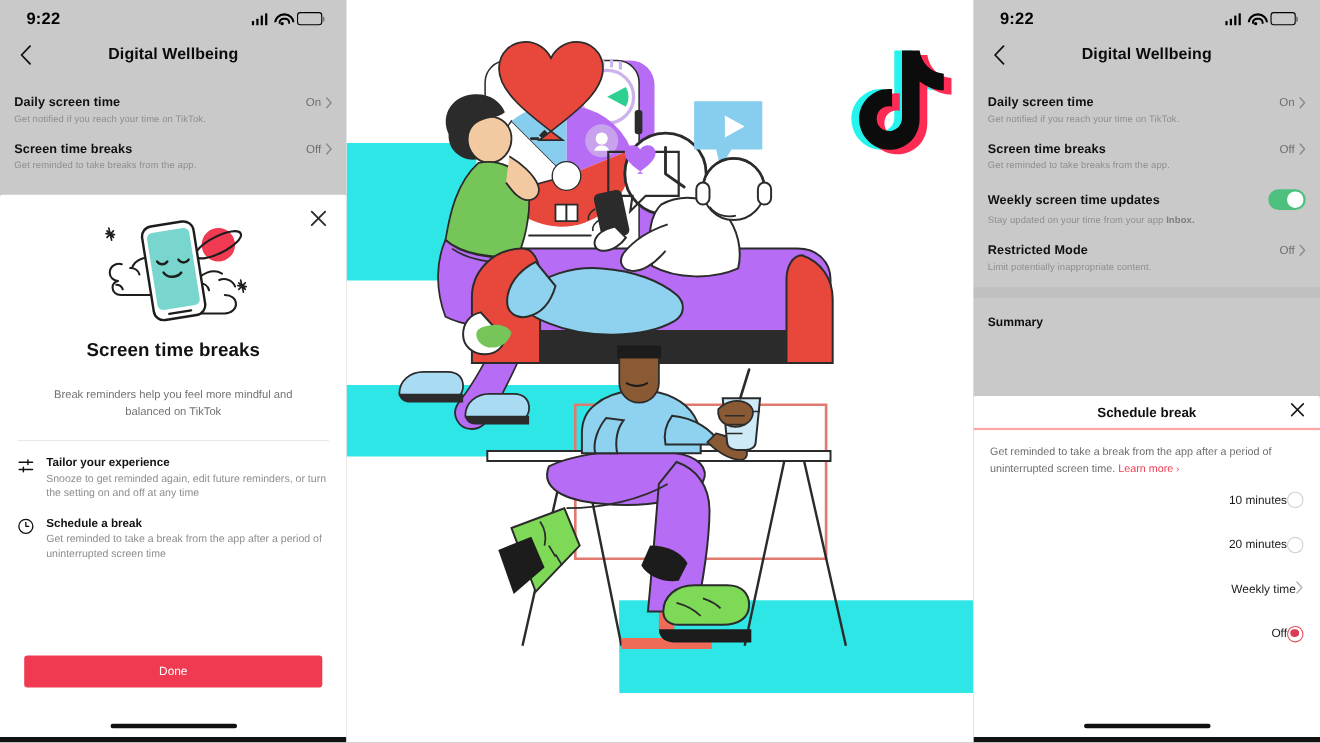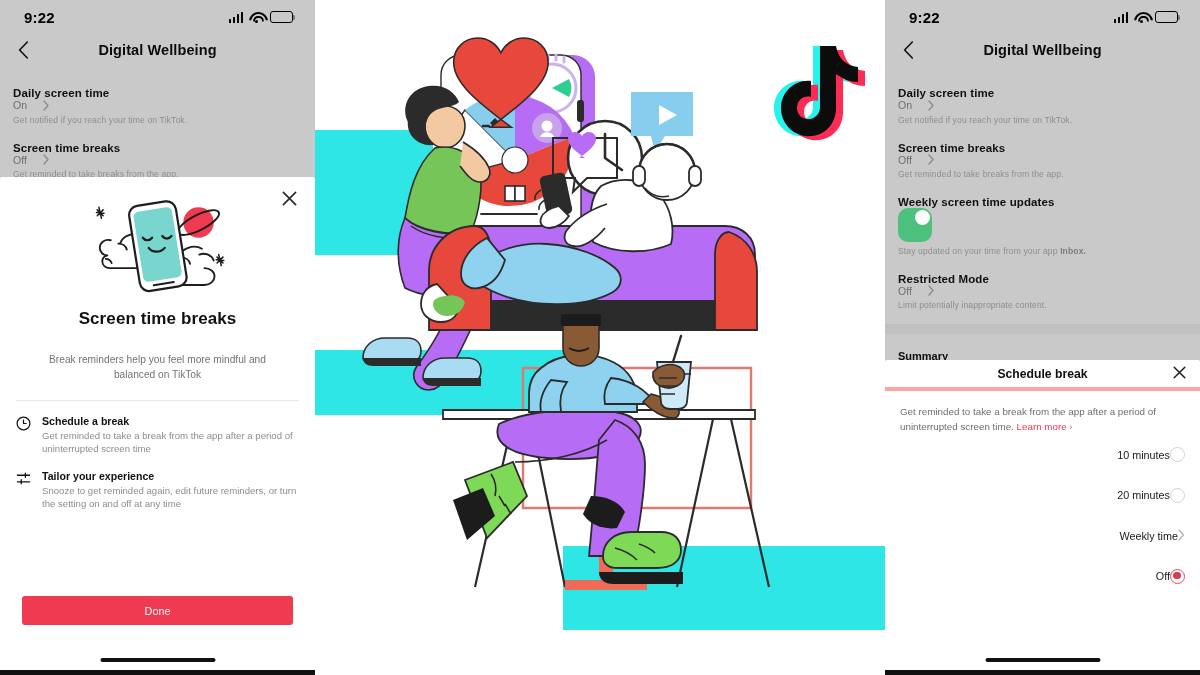--- a/index.html
+++ b/index.html
@@ -96,23 +96,23 @@
     color: #0b0b0b;
     letter-spacing: .1px;
   }
 
   
   .settings-list { position: relative; padding-top: 12px; }
   .srow {
     padding: 9px 13px 8px 13px;
     position: relative;
   }
-  .srow-top { display:flex; align-items:flex-start; justify-content:space-between;flex-direction:column; }
+  .srow-top { display:flex; align-items:center; justify-content:space-between; }
   .srow-title { font-size: 11.5px; font-weight: 600; color:#101010; letter-spacing:.1px;}
-  .srow-right { display:flex; align-items:center; gap:16px; }
+  .srow-right { display:flex; align-items:center; gap:4px; }
   .srow-value { font-size: 10.5px; color:#6f6f6f; }
   .chev { color:#8a8a8a; display:block; }
   .srow-sub { font-size: 8.6px; color:#8e8e8e; margin-top:3.5px; letter-spacing:.1px; }
   .srow-sub b { font-weight: bold; color:#7e7e7e; }
 
   .toggle {
     width: 34px; height: 19px; border-radius: 10px;
     background: #4ec07e; position: relative;
     flex: 0 0 34px;
   }
@@ -199,21 +199,21 @@
     border: none;
     font-family: "Liberation Sans", sans-serif;
   }
 
   
   .sheet.right-sheet { top: 360px; }
   .rs-head {
     position:relative;
     height: 31px;
     display:flex; align-items:center; justify-content:center;
-    border-bottom: 4px solid #fca5a5;
+    border-bottom: 2px solid #fca5a5;
   }
   .rs-title { font-size: 12.2px; font-weight:bold; color:#0f0f0f; }
   .rs-close { position:absolute; right:14px; top:50%; transform:translateY(-50%); }
   .rs-desc {
     padding: 14px 15px 0 15px;
     font-size: 9.8px; line-height:1.5; color:#6e6e6e;
   }
   .rs-desc .learn { color:#ef3a52; }
   .rs-desc .learn .arr { font-size: 9px; }
   .opt {
@@ -338,44 +338,44 @@
           <path d="M82 53c3 4 8 4 11 0"></path>
           <path d="M105 51c3 4 8 4 11 0"></path>
           <path d="M89 65c4 6 14 6 19 0"></path>
         </g>
       </svg>
 
       <div class="sheet-title">Screen time breaks</div>
       <div class="sheet-sub">Break reminders help you feel more mindful and balanced on TikTok</div>
 
       <div class="sheet-hr"></div>
+
+      <div class="feat">
+        <span class="feat-ico">
+          <svg width="15" height="15" viewBox="0 0 16 16" fill="none" stroke="#111" stroke-width="1.4" stroke-linecap="round">
+            <path d="M1.5 4.5h13M1.5 11.5h13"></path>
+            <path d="M10 2.3v4.4M5.6 9.3v4.4"></path>
+          </svg>
+        </span>
+        <div>
+          <div class="feat-title">Tailor your experience</div>
+          <div class="feat-desc">Snooze to get reminded again, edit future reminders, or turn the setting on and off at any time</div>
+        </div>
+      </div>
 
       <div class="feat">
         <span class="feat-ico">
           <svg width="15" height="15" viewBox="0 0 16 16" fill="none">
               <circle cx="8" cy="8" r="6.8" stroke="#111" stroke-width="1.3"></circle>
               <path d="M8 4.3V8h2.8" stroke="#111" stroke-width="1.3" stroke-linecap="round" stroke-linejoin="round"></path>
             </svg>
         </span>
         <div>
           <div class="feat-title">Schedule a break</div>
           <div class="feat-desc">Get reminded to take a break from the app after a period of uninterrupted screen time</div>
-        </div>
-      </div>
-
-      <div class="feat">
-        <span class="feat-ico">
-          <svg width="15" height="15" viewBox="0 0 16 16" fill="none" stroke="#111" stroke-width="1.4" stroke-linecap="round">
-            <path d="M1.5 4.5h13M1.5 11.5h13"></path>
-            <path d="M10 2.3v4.4M5.6 9.3v4.4"></path>
-          </svg>
-        </span>
-        <div>
-          <div class="feat-title">Tailor your experience</div>
-          <div class="feat-desc">Snooze to get reminded again, edit future reminders, or turn the setting on and off at any time</div>
         </div>
       </div>
 
       <button class="done-btn">Done</button>
     </div>
 
     <div class="home-ind"></div>
     <div class="bottom-black"></div>
   </div>
 

